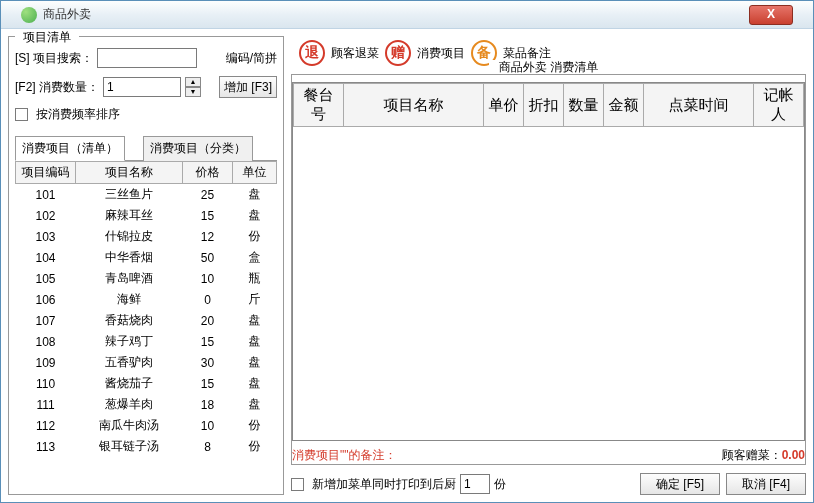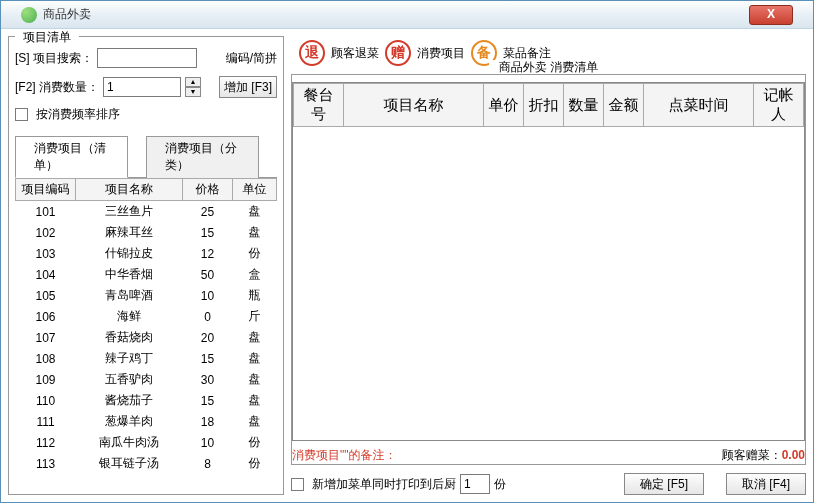--- a/index.html
+++ b/index.html
@@ -16,21 +16,21 @@
 .row{display:flex;align-items:center;margin-bottom:8px;gap:4px}
 .row label{white-space:nowrap}
 input.text{border:1px solid #7a7a7a;height:20px;padding:0 3px;background:#fff}
 .search-input{width:100px}
 .qty-input{width:78px}
 .btn{border:1px solid #888;background:linear-gradient(to bottom,#fdfdfd,#e6e6e6);height:22px;padding:0 4px;cursor:pointer}
 .spinner{display:flex;flex-direction:column}
 .spinner div{width:16px;height:10px;border:1px solid #888;background:#eee;font-size:7px;text-align:center;line-height:8px;cursor:pointer}
 .checkbox{width:13px;height:13px;border:1px solid #7a7a7a;background:#fff;display:inline-block;margin-right:4px;vertical-align:middle}
 .tabs{display:flex;margin-top:4px;border-bottom:1px solid #999}
-.tab{padding:3px 18px;border:1px solid #999;border-bottom:none;background:#fff;margin-right:18px;cursor:pointer;position:relative;top:1px}
+.tab{padding:3px 6px;border:1px solid #999;border-bottom:none;background:#fff;margin-right:18px;cursor:pointer;position:relative;top:1px}
 .tab.active{background:#fff;border-bottom:1px solid #fff}
 .tab.inactive{background:#f0f0f0}
 .grid{flex:1;overflow:auto;border-top:none}
 .grid table{width:100%;border-collapse:collapse}
 .grid th{border:1px solid #aaa;background:#f4f4f4;font-weight:normal;padding:2px 4px;text-align:center;height:20px}
 .grid td{padding:2px 4px;height:18px}
 .grid td.c{text-align:center}
 .grid td.l{text-align:center}
 .right-panel{flex:1;display:flex;flex-direction:column}
 .action-bar{display:flex;align-items:center;gap:6px;padding:4px 8px}
@@ -40,21 +40,21 @@
 .fieldset2{flex:1;border:1px solid #999;margin-top:4px;display:flex;flex-direction:column;}
 .fieldset2-title{text-align:center;margin-top:-16px}
 .fieldset2-title span{background:#fff;padding:0 10px}
 .order-grid{flex:1;border:1px solid #888;margin-top:6px;background:#fff}
 .order-grid table{width:100%;border-collapse:collapse}
 .order-grid th{border:1px solid #aaa;background:#f4f4f4;font-weight:normal;padding:2px 3px;text-align:center;height:20px;font-size:15px}
 .remark-row{display:flex;justify-content:space-between;margin-top:6px;font-size:12px}
 .remark-row .red{color:#d43a2a}
 .remark-row .total{color:#000}
 .remark-row .amt{color:#d43a2a;font-weight:bold}
-.footer{display:flex;align-items:center;gap:22px;margin-top:8px;justify-content:flex-end}
+.footer{display:flex;align-items:center;gap:6px;margin-top:8px;justify-content:flex-end}
 .footer .left-group{flex:1;display:flex;align-items:center;gap:4px}
 .copies{width:30px}
 </style>
 </head>
 <body>
 
 <div class="window">
   <div class="titlebar">
     <div class="titlebar-icon"></div>
     <div class="titlebar-text">商品外卖</div>

